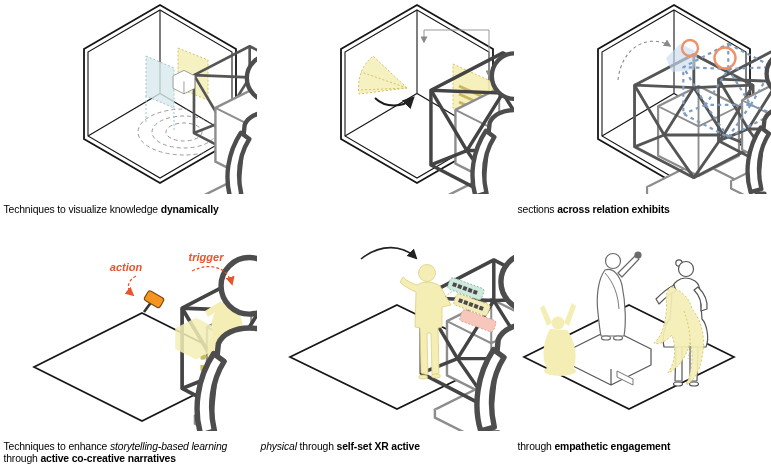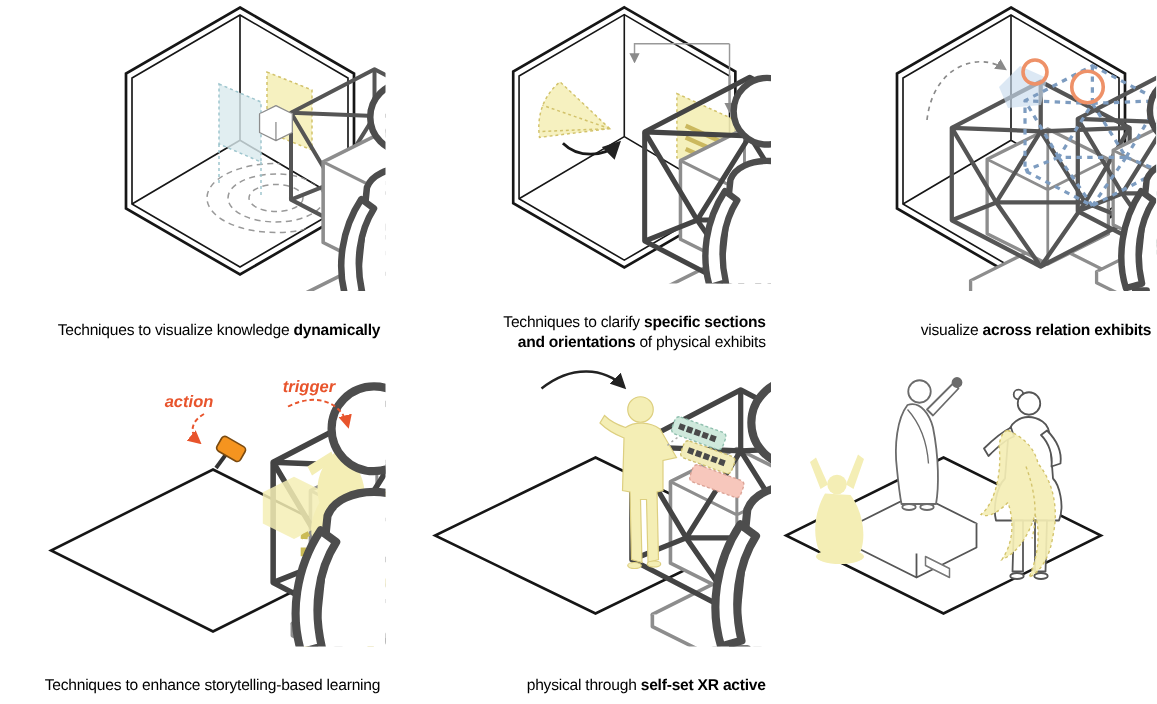--- a/index.html
+++ b/index.html
@@ -1,25 +1,25 @@
 <!DOCTYPE html>
 <html style="--color-background: #ffffff; --color-line_dark: #161616; --color-figure_line: #4d4d4d; --color-statue_line: #6b6b6b; --color-pedestal_line: #8d8d8d; --color-ghost_yellow: #f4eeb5; --color-ghost_yellow_stroke: #d2c26a; --color-pane_blue: #d9eaee; --color-pane_blue_stroke: #9fc6ce; --color-ghost_blue: #c9dcee; --color-ghost_blue_stroke: #7d9cc0; --color-accent_orange: #e8542c; --color-hammer_orange: #f5941f; --color-highlight_orange: #ee9168; --color-chip_teal: #cfe9dc; --color-chip_yellow: #f2ecba; --color-chip_pink: #f7c7bc; --color-dash_gray: #999999;"><head>
 <meta charset="utf-8">
 <style>
   html,body{margin:0;padding:0;background:#fff;}
   #stage{position:relative;width:771px;height:469px;background:var(--color-background,#fff);
          font-family:"Liberation Sans",sans-serif;overflow:hidden;}
   .grid{display:grid;grid-template-columns:257px 257px 257px;grid-template-rows:235px 234px;}
   .panel{display:flex;flex-direction:column;align-items:center;}
   .panel svg{display:block;}
-  .caption{width:250px;text-align:right;font-size:10.4px;line-height:1.2;color:#000;
-           letter-spacing:-0.15px;margin-top:21px;}
+  .caption{width:250px;text-align:left;font-size:10.4px;line-height:1.2;color:#000;
+           letter-spacing:-0.15px;margin-top:10px;}
   .cap-line{white-space:nowrap;}
   .seg-bold{font-weight:700;}
-  .seg-italic{}
+  .seg-italic{font-style:italic;}
   .person{color:#4d4d4d;}
   .ped{color:#8d8d8d;}
   svg text.annot{font-family:"Liberation Sans",sans-serif;font-style:italic;font-weight:700;
                  font-size:11px;}
 </style>
 </head>
 <body>
 
 <svg width="0" height="0" style="position:absolute" aria-hidden="true">
   <defs>
@@ -128,24 +128,20 @@
         </g>
         <path d="M150,88 L116,56 C104,66 100,80 102,94 Z" style="fill:var(--color-ghost_yellow,#f4eeb5);stroke:var(--color-ghost_yellow_stroke,#d2c26a)" fill-opacity="0.85" stroke-dasharray="2,2"></path>
         <path d="M150,88 L104,72 M150,88 L102,90" fill="none" style="stroke:var(--color-ghost_yellow_stroke,#d2c26a)" stroke-dasharray="2,2"></path>
         <g transform="translate(142,88) scale(0.78)">
           <use href="#pedestal" class="ped" style="color:#8d8d8d"></use>
         </g>
         <use href="#icosa" transform="translate(143,50) scale(0.8)" style="color:#444"></use>
         <path d="M118,98 C128,108 146,108 156,98" fill="none" stroke="#1a1a1a" stroke-width="1.9" marker-end="url(#ah-dark)"></path>
         <use href="#person-back" class="person" transform="translate(88,48) scale(1.32)"></use>
       </svg>
-      <div class="caption">
-          <div class="cap-line"><span class="seg-normal">Techniques to clarify </span><span class="seg-bold">specific sections</span></div>
-          <div class="cap-line"><span class="seg-bold">and orientations</span><span class="seg-normal"> of physical exhibits</span></div>
-        </div>
     </div>
 
     <div class="panel">
       <svg width="257" height="194" viewBox="0 0 257 194">
         <use href="#room"></use>
         <g transform="translate(92,86) scale(0.72)">
           <use href="#pedestal" class="ped" style="color:#8d8d8d"></use>
         </g>
         <use href="#icosa" transform="translate(95,52) scale(0.66)" style="color:#555"></use>
         <g transform="translate(176,80) scale(0.72)">
@@ -153,21 +149,21 @@
         </g>
         <use href="#icosa" transform="translate(179,46) scale(0.66)" style="color:#555"></use>
         <path d="M104,80 C108,44 138,34 156,46" fill="none" stroke="#8a8a8a" stroke-width="1.1" stroke-dasharray="3,3" marker-end="url(#ah-gray)"></path>
         <polygon points="152,58 166,44 184,52 180,70 158,72" style="fill:var(--color-ghost_blue,#c9dcee)" fill-opacity="0.65"></polygon>
         <use href="#icosa" transform="translate(150,42) scale(0.5)" style="color:var(--color-ghost_blue_stroke,#7d9cc0)" stroke-dasharray="2,2"></use>
         <use href="#person-back" class="person" transform="translate(108,46) scale(1.3)"></use>
         <circle cx="176" cy="48" r="8" fill="none" style="stroke:var(--color-highlight_orange,#ee9168)" stroke-width="2.4"></circle>
         <circle cx="211" cy="58" r="10.5" fill="none" style="stroke:var(--color-highlight_orange,#ee9168)" stroke-width="2.4"></circle>
       </svg>
       <div class="caption">
-          <div class="cap-line"><span class="seg-normal">visualize </span><span class="seg-bold">across relation exhibits</span></div>
+          <div class="cap-line"><span class="seg-normal">sections </span><span class="seg-bold">across relation exhibits</span></div>
         </div>
     </div>
 
     <div class="panel">
       <svg width="257" height="196" viewBox="0 0 257 196">
         <polygon points="142,78 250,132 142,186 34,132" fill="#fff" stroke="#161616" stroke-width="1.7"></polygon>
         <g transform="translate(151,70) scale(0.78)">
           <use href="#pedestal" class="ped" style="color:#8d8d8d"></use>
         </g>
         <use href="#icosa" transform="translate(150,30) scale(0.85)" style="color:#444"></use>
@@ -186,20 +182,21 @@
             <rect x="0" y="0" width="18" height="11" rx="2.5" style="fill:var(--color-hammer_orange,#f5941f)" stroke="#7a4a10" stroke-width="1.1"></rect>
           </g>
         </g>
         <text x="126" y="36" text-anchor="middle" class="annot" style="fill:var(--color-accent_orange,#e8542c)">action</text>
         <path d="M136,41 C127,46 126,54 133,60" fill="none" style="stroke:var(--color-accent_orange,#e8542c)" stroke-width="1.3" stroke-dasharray="3,2" marker-end="url(#ah-orange)"></path>
         <text x="206" y="26" text-anchor="middle" class="annot" style="fill:var(--color-accent_orange,#e8542c)">trigger</text>
         <path d="M192,36 C212,26 228,34 232,49" fill="none" style="stroke:var(--color-accent_orange,#e8542c)" stroke-width="1.3" stroke-dasharray="3,2" marker-end="url(#ah-orange)"></path>
       </svg>
       <div class="caption">
           <div class="cap-line"><span class="seg-normal">Techniques to enhance </span><span class="seg-italic">storytelling-based learning</span></div>
+          <div class="cap-line"><span class="seg-normal">through </span><span class="seg-bold">active co-creative narratives</span></div>
         </div>
     </div>
 
     <div class="panel">
       <svg width="257" height="196" viewBox="0 0 257 196">
         <polygon points="140,70 247,122 140,174 33,122" fill="#fff" stroke="#161616" stroke-width="1.7"></polygon>
         <g transform="translate(134,64) scale(0.78)">
           <use href="#pedestal" class="ped" style="color:#8d8d8d"></use>
         </g>
         <use href="#icosa" transform="translate(134,22) scale(0.8)" style="color:#444"></use>
@@ -264,17 +261,18 @@
           <path d="M162,112 L161,146 L168,146 L168,112 Z M176,112 L176,146 L183,146 L184,112 Z"></path>
           <ellipse cx="164" cy="149" rx="4.5" ry="2"></ellipse>
           <ellipse cx="180" cy="149" rx="4.5" ry="2"></ellipse>
         </g>
         <g>
           <path d="M158,52 C168,56 176,64 178,74 C188,86 192,104 188,122 C186,136 180,146 172,150 C178,136 180,120 176,108 C172,122 164,134 154,138 C162,126 162,112 158,100 C150,108 144,110 140,108 C150,100 154,78 152,62 C153,56 155,52 158,52 Z" style="fill:var(--color-ghost_yellow,#f4eeb5);stroke:var(--color-ghost_yellow_stroke,#d2c26a)" fill-opacity="0.92" stroke-width="0.9" stroke-dasharray="2,2"></path>
           <path d="M170,76 C176,92 178,108 174,124" fill="none" style="stroke:var(--color-ghost_yellow_stroke,#d2c26a)" stroke-width="0.9" stroke-dasharray="2,2"></path>
         </g>
       </svg>
       <div class="caption">
+          <div class="cap-line"><span class="seg-normal">through </span><span class="seg-bold">empathetic engagement</span></div>
         </div>
     </div>
 
   </div>
 </div>
 
 </body></html>

